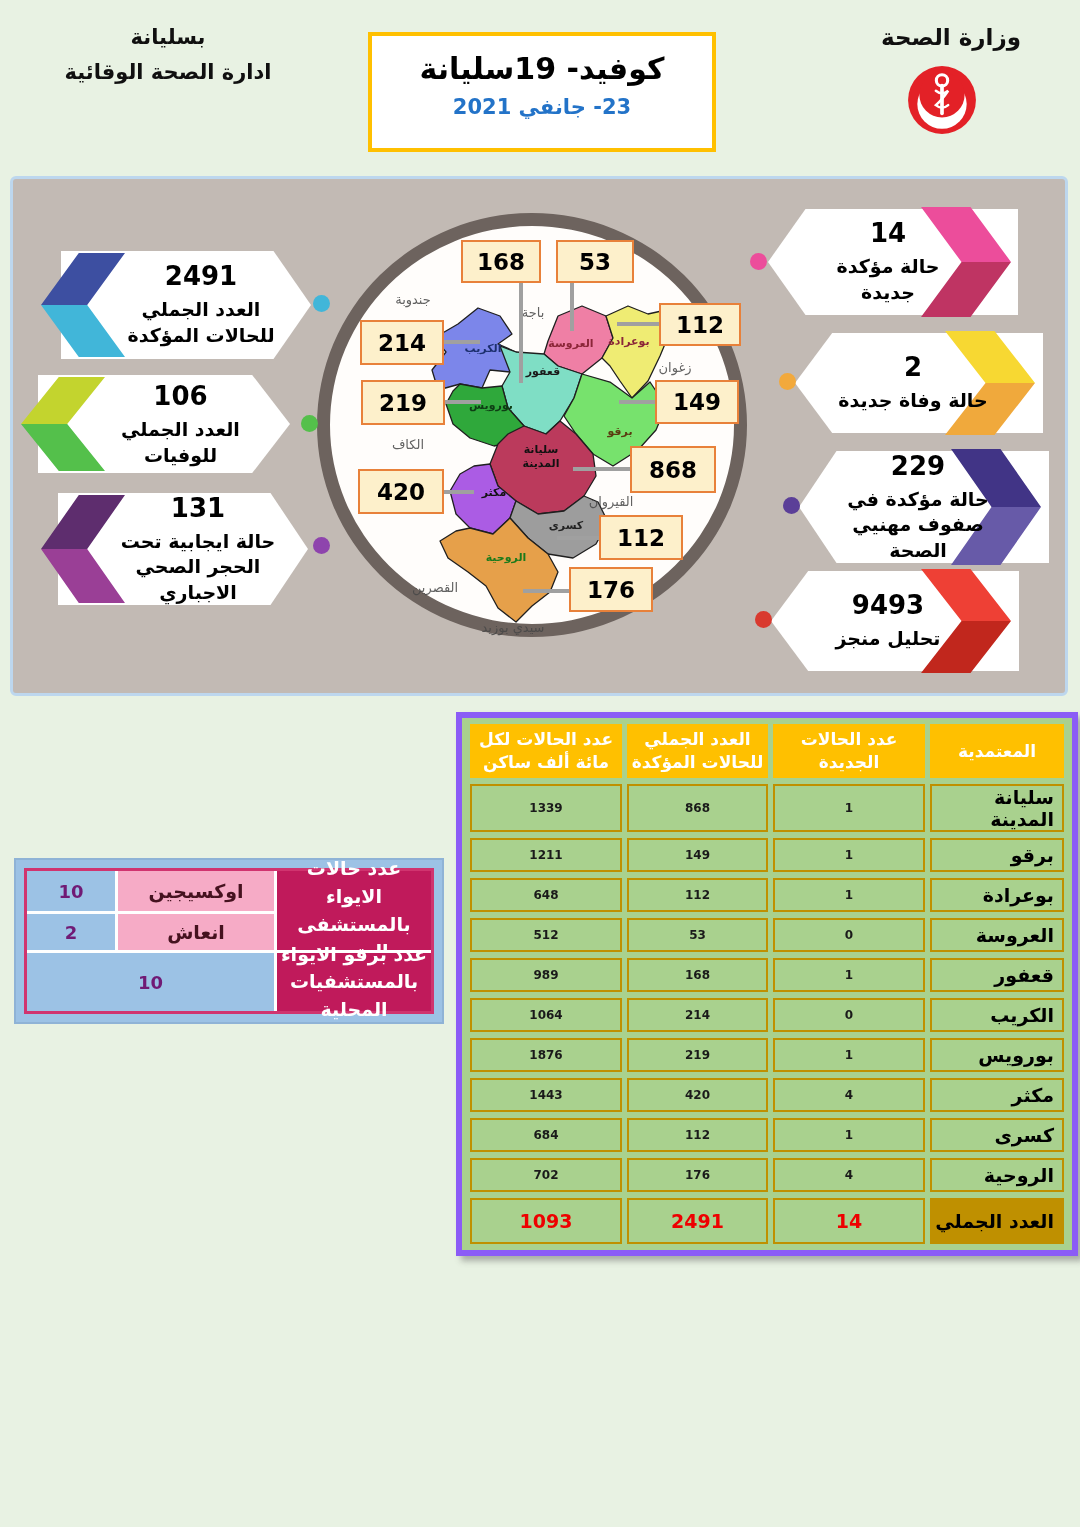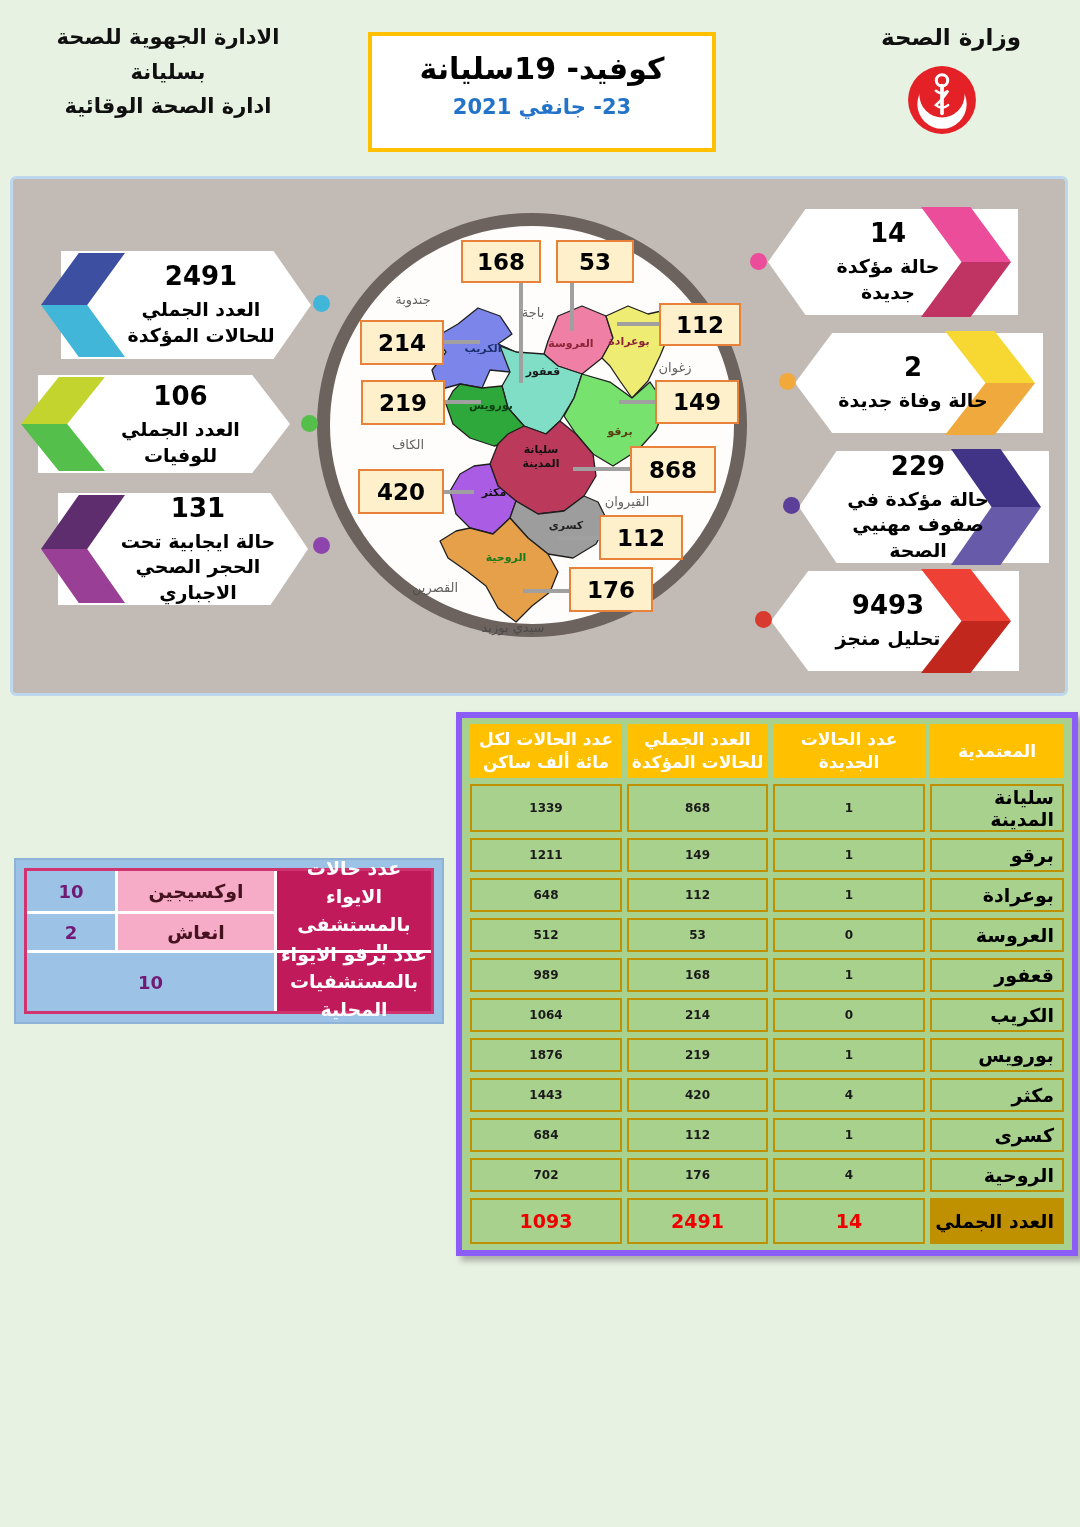--- a/index.html
+++ b/index.html
@@ -91,21 +91,20 @@
         font-size: 19px; font-weight: bold; color: #45121f; direction: rtl; }
   .hc { background: #c01a5b; color: #fff; display: flex; align-items: center; justify-content: center;
         text-align: center; font-size: 19px; font-weight: bold; line-height: 1.45; direction: rtl; padding: 2px; }
 </style>
 </head>
 <body>
 
 <div id="page">
 
   <div class="org" dir="rtl">
-    <div>الادارة الجهوية للصحة</div>
     <div>بسليانة</div>
     <div>ادارة الصحة الوقائية</div>
   </div>
 
   <div class="title-box">
     <div class="title-main">
       <span>كوفيد</span><span>- 19</span><span>سليانة</span>
     </div>
     <div class="title-date">23- جانفي 2021</div>
   </div>
@@ -147,21 +146,21 @@
     <div class="region-label rl5" style="left:607px; top:252px;">برقو</div>
     <div class="region-label rl6" style="left:528px; top:278px;">سليانة المدينة</div>
     <div class="region-label rl7" style="left:481px; top:313px;">مكثر</div>
     <div class="region-label rl8" style="left:553px; top:346px;">كسرى</div>
     <div class="region-label rl9" style="left:493px; top:378px;">الروحية</div>
 
     <div class="ghost" style="left:400px; top:120px;">جندوبة</div>
     <div class="ghost" style="left:520px; top:133px;">باجة</div>
     <div class="ghost" style="left:662px; top:188px;">زغوان</div>
     <div class="ghost" style="left:395px; top:265px;">الكاف</div>
-    <div class="ghost" style="left:598px; top:322px;margin-left:16px;">القيروان</div>
+    <div class="ghost" style="left:598px; top:322px;">القيروان</div>
     <div class="ghost" style="left:422px; top:408px;">القصرين</div>
     <div class="ghost" style="left:500px; top:448px;">سيدي بوزيد</div>
 
     <div class="cline" style="left:506px; top:104px; width:4px; height:100px;"></div>
     <div class="cline" style="left:557px; top:104px; width:4px; height:48px;"></div>
     <div class="cline" style="left:604px; top:143px; width:44px; height:4px;"></div>
     <div class="cline" style="left:431px; top:161px; width:36px; height:4px;"></div>
     <div class="cline" style="left:606px; top:221px; width:38px; height:4px;"></div>
     <div class="cline" style="left:432px; top:221px; width:36px; height:4px;"></div>
     <div class="cline" style="left:560px; top:288px; width:58px; height:4px;"></div>

